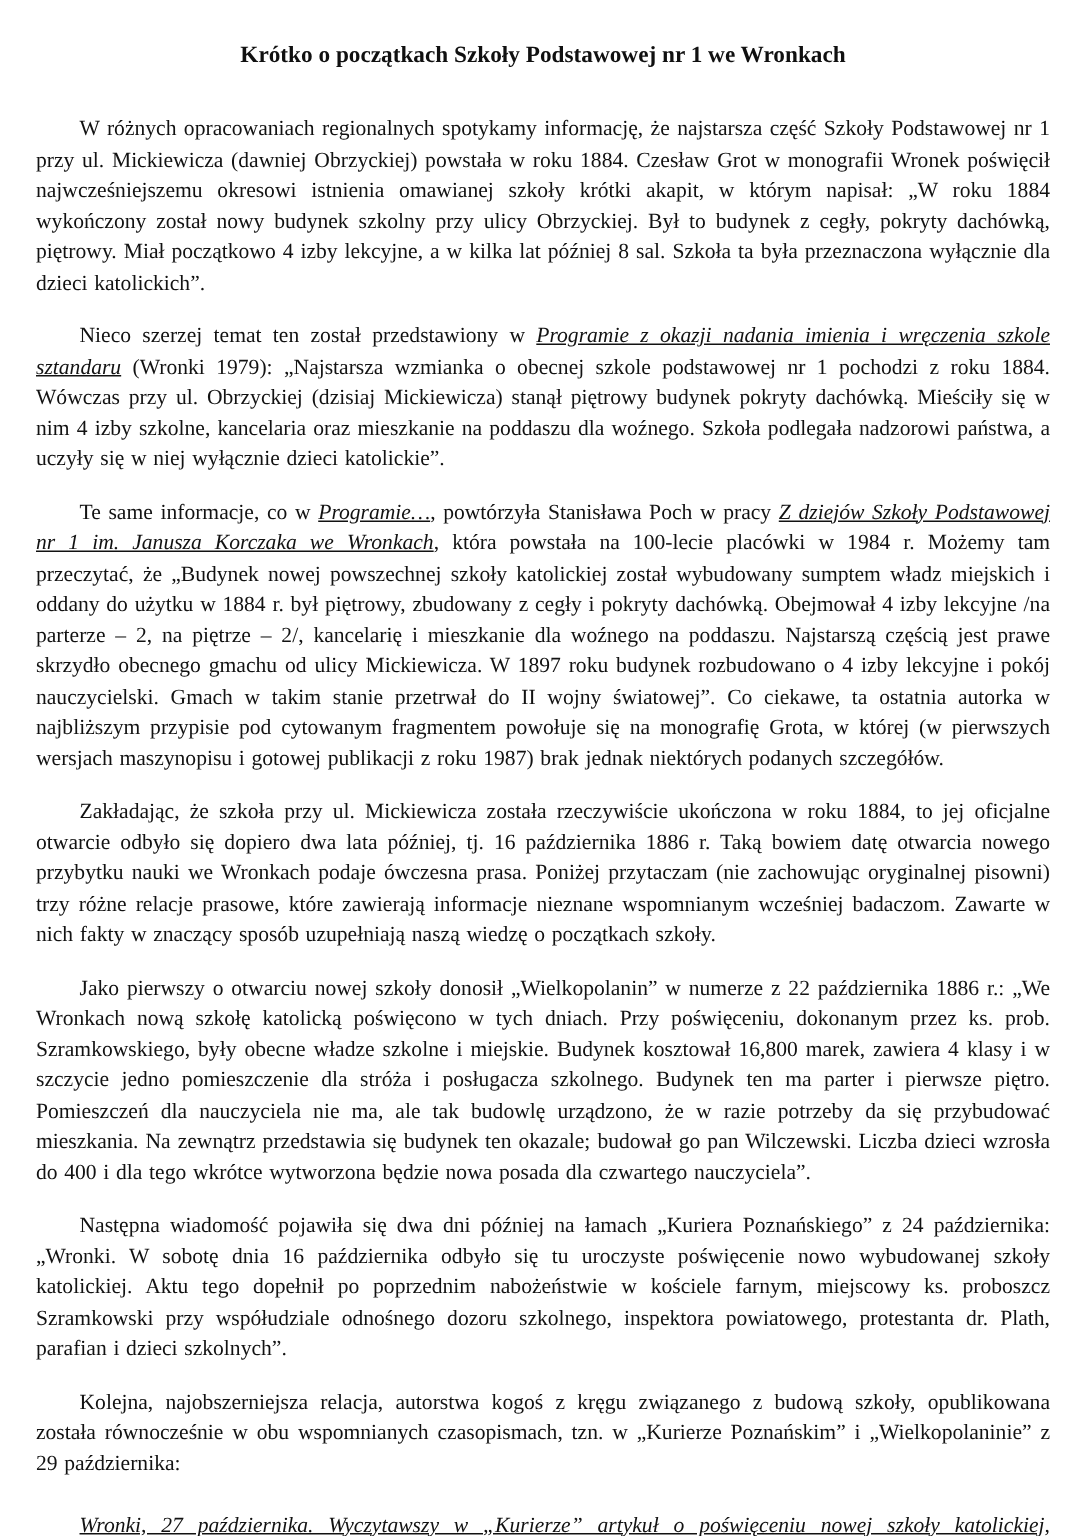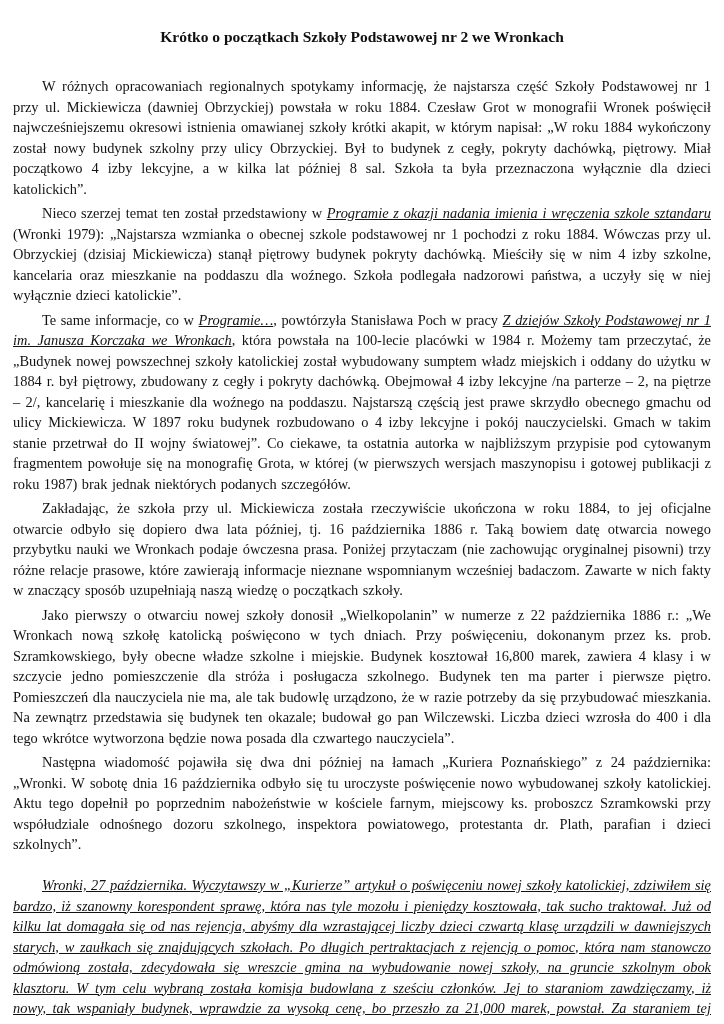--- a/index.html
+++ b/index.html
@@ -24,43 +24,44 @@
   }
   .doc-title {
     font-size: 15.5px;
     line-height: 21px;
     font-weight: bold;
     text-align: center;
     margin: 0 0 29px 0;
     color: #101010;
   }
   .doc-body p.para {
-    margin: 4px;
+    margin: 15px;
     text-align: justify;
     text-indent: 29px;
     font-size: 14.4px;
     line-height: 20.5px;
     word-spacing: 0.06em;
   }
   .doc-body p.para.quote {
     font-style: italic;
     margin-top: 20.5px;
   }
   .italic {
     font-style: italic;
     text-decoration: underline;
   }
 </style>
 </head>
 <body>
 
 <div class="page">
-  <h1 class="doc-title">Krótko o początkach Szkoły Podstawowej nr 2 we Wronkach</h1>
+  <h1 class="doc-title">Krótko o początkach Szkoły Podstawowej nr 1 we Wronkach</h1>
   <div class="doc-body">
       <p class="para"><span>W różnych opracowaniach regionalnych spotykamy informację, że najstarsza część Szkoły Podstawowej nr 1 przy ul. Mickiewicza (dawniej Obrzyckiej) powstała w roku 1884. Czesław Grot w monografii Wronek poświęcił najwcześniejszemu okresowi istnienia omawianej szkoły krótki akapit, w którym napisał: „W roku 1884 wykończony został nowy budynek szkolny przy ulicy Obrzyckiej. Był to budynek z cegły, pokryty dachówką, piętrowy. Miał początkowo 4 izby lekcyjne, a w kilka lat później 8 sal. Szkoła ta była przeznaczona wyłącznie dla dzieci katolickich”.</span></p>
       <p class="para"><span>Nieco szerzej temat ten został przedstawiony w </span><span class="italic">Programie z okazji nadania imienia i wręczenia szkole sztandaru</span><span> (Wronki 1979): „Najstarsza wzmianka o obecnej szkole podstawowej nr 1 pochodzi z roku 1884. Wówczas przy ul. Obrzyckiej (dzisiaj Mickiewicza) stanął piętrowy budynek pokryty dachówką. Mieściły się w nim 4 izby szkolne, kancelaria oraz mieszkanie na poddaszu dla woźnego. Szkoła podlegała nadzorowi państwa, a uczyły się w niej wyłącznie dzieci katolickie”.</span></p>
       <p class="para"><span>Te same informacje, co w </span><span class="italic">Programie…</span><span>, powtórzyła Stanisława Poch w pracy </span><span class="italic">Z dziejów Szkoły Podstawowej nr 1 im. Janusza Korczaka we Wronkach</span><span>, która powstała na 100-lecie placówki w 1984 r. Możemy tam przeczytać, że „Budynek nowej powszechnej szkoły katolickiej został wybudowany sumptem władz miejskich i oddany do użytku w 1884 r. był piętrowy, zbudowany z cegły i pokryty dachówką. Obejmował 4 izby lekcyjne /na parterze – 2, na piętrze – 2/, kancelarię i mieszkanie dla woźnego na poddaszu. Najstarszą częścią jest prawe skrzydło obecnego gmachu od ulicy Mickiewicza. W 1897 roku budynek rozbudowano o 4 izby lekcyjne i pokój nauczycielski. Gmach w takim stanie przetrwał do II wojny światowej”. Co ciekawe, ta ostatnia autorka w najbliższym przypisie pod cytowanym fragmentem powołuje się na monografię Grota, w której (w pierwszych wersjach maszynopisu i gotowej publikacji z roku 1987) brak jednak niektórych podanych szczegółów.</span></p>
       <p class="para"><span>Zakładając, że szkoła przy ul. Mickiewicza została rzeczywiście ukończona w roku 1884, to jej oficjalne otwarcie odbyło się dopiero dwa lata później, tj. 16 października 1886 r. Taką bowiem datę otwarcia nowego przybytku nauki we Wronkach podaje ówczesna prasa. Poniżej przytaczam (nie zachowując oryginalnej pisowni) trzy różne relacje prasowe, które zawierają informacje nieznane wspomnianym wcześniej badaczom. Zawarte w nich fakty w znaczący sposób uzupełniają naszą wiedzę o początkach szkoły.</span></p>
       <p class="para"><span>Jako pierwszy o otwarciu nowej szkoły donosił „Wielkopolanin” w numerze z 22 października 1886 r.: „We Wronkach nową szkołę katolicką poświęcono w tych dniach. Przy poświęceniu, dokonanym przez ks. prob. Szramkowskiego, były obecne władze szkolne i miejskie. Budynek kosztował 16,800 marek, zawiera 4 klasy i w szczycie jedno pomieszczenie dla stróża i posługacza szkolnego. Budynek ten ma parter i pierwsze piętro. Pomieszczeń dla nauczyciela nie ma, ale tak budowlę urządzono, że w razie potrzeby da się przybudować mieszkania. Na zewnątrz przedstawia się budynek ten okazale; budował go pan Wilczewski. Liczba dzieci wzrosła do 400 i dla tego wkrótce wytworzona będzie nowa posada dla czwartego nauczyciela”.</span></p>
       <p class="para"><span>Następna wiadomość pojawiła się dwa dni później na łamach „Kuriera Poznańskiego” z 24 października: „Wronki. W sobotę dnia 16 października odbyło się tu uroczyste poświęcenie nowo wybudowanej szkoły katolickiej. Aktu tego dopełnił po poprzednim nabożeństwie w kościele farnym, miejscowy ks. proboszcz Szramkowski przy współudziale odnośnego dozoru szkolnego, inspektora powiatowego, protestanta dr. Plath, parafian i dzieci szkolnych”.</span></p>
+      <p class="para"><span>Kolejna, najobszerniejsza relacja, autorstwa kogoś z kręgu związanego z budową szkoły, opublikowana została równocześnie w obu wspomnianych czasopismach, tzn. w „Kurierze Poznańskim” i „Wielkopolaninie” z 29 października:</span></p>
       <p class="para quote"><span class="italic">Wronki, 27 października. Wyczytawszy w „Kurierze” artykuł o poświęceniu nowej szkoły katolickiej, zdziwiłem się bardzo, iż szanowny korespondent sprawę, która nas tyle mozołu i pieniędzy kosztowała, tak sucho traktował. Już od kilku lat domagała się od nas rejencja, abyśmy dla wzrastającej liczby dzieci czwartą klasę urządzili w dawniejszych starych, w zaułkach się znajdujących szkołach. Po długich pertraktacjach z rejencją o pomoc, która nam stanowczo odmówioną została, zdecydowała się wreszcie gmina na wybudowanie nowej szkoły, na gruncie szkolnym obok klasztoru. W tym celu wybraną została komisja budowlana z sześciu członków. Jej to staraniom zawdzięczamy, iż nowy, tak wspaniały budynek, wprawdzie za wysoką cenę, bo przeszło za 21,000 marek, powstał. Za staraniem tej komisji a głównie jej przewodniczącego p. Krzyżankiewicza został ten przybytek nauki po katolicku poświęcony. Zaproszony przez dozór szkolny szanowny nasz ks. prob. Szramkowski odprawił na tę intencję mszą św., wobec zgromadzonych parafian i dzieci pod przewodnictwem nauczycieli. Po mszy św. wyszliśmy wszyscy z procesją, na przodzie z krzyżem i chorągwią białą śpiewając: „Kto się w opiekę”. Przybywszy przed nowy gmach szkolny przewodniczący p. J. Krzyżankiewicz po krótkiej przemowie wręczył klucz inspektorowi, p. dr. Platt, tenże oddał go dozorowi szkolnemu w ręce przewodniczącego, burmistrzowi p. Otterson. Po otwarciu szkoły przez pana burmistrza, weszliśmy wszyscy do pięknie udekorowanej klasy. Po odmówieniu pacierza przemówił w serdecznych słowach ksiądz proboszcz. Po zaśpiewaniu „Twoja cześć chwała”</span></p>
     </div>
 </div>
 
 </body></html>

